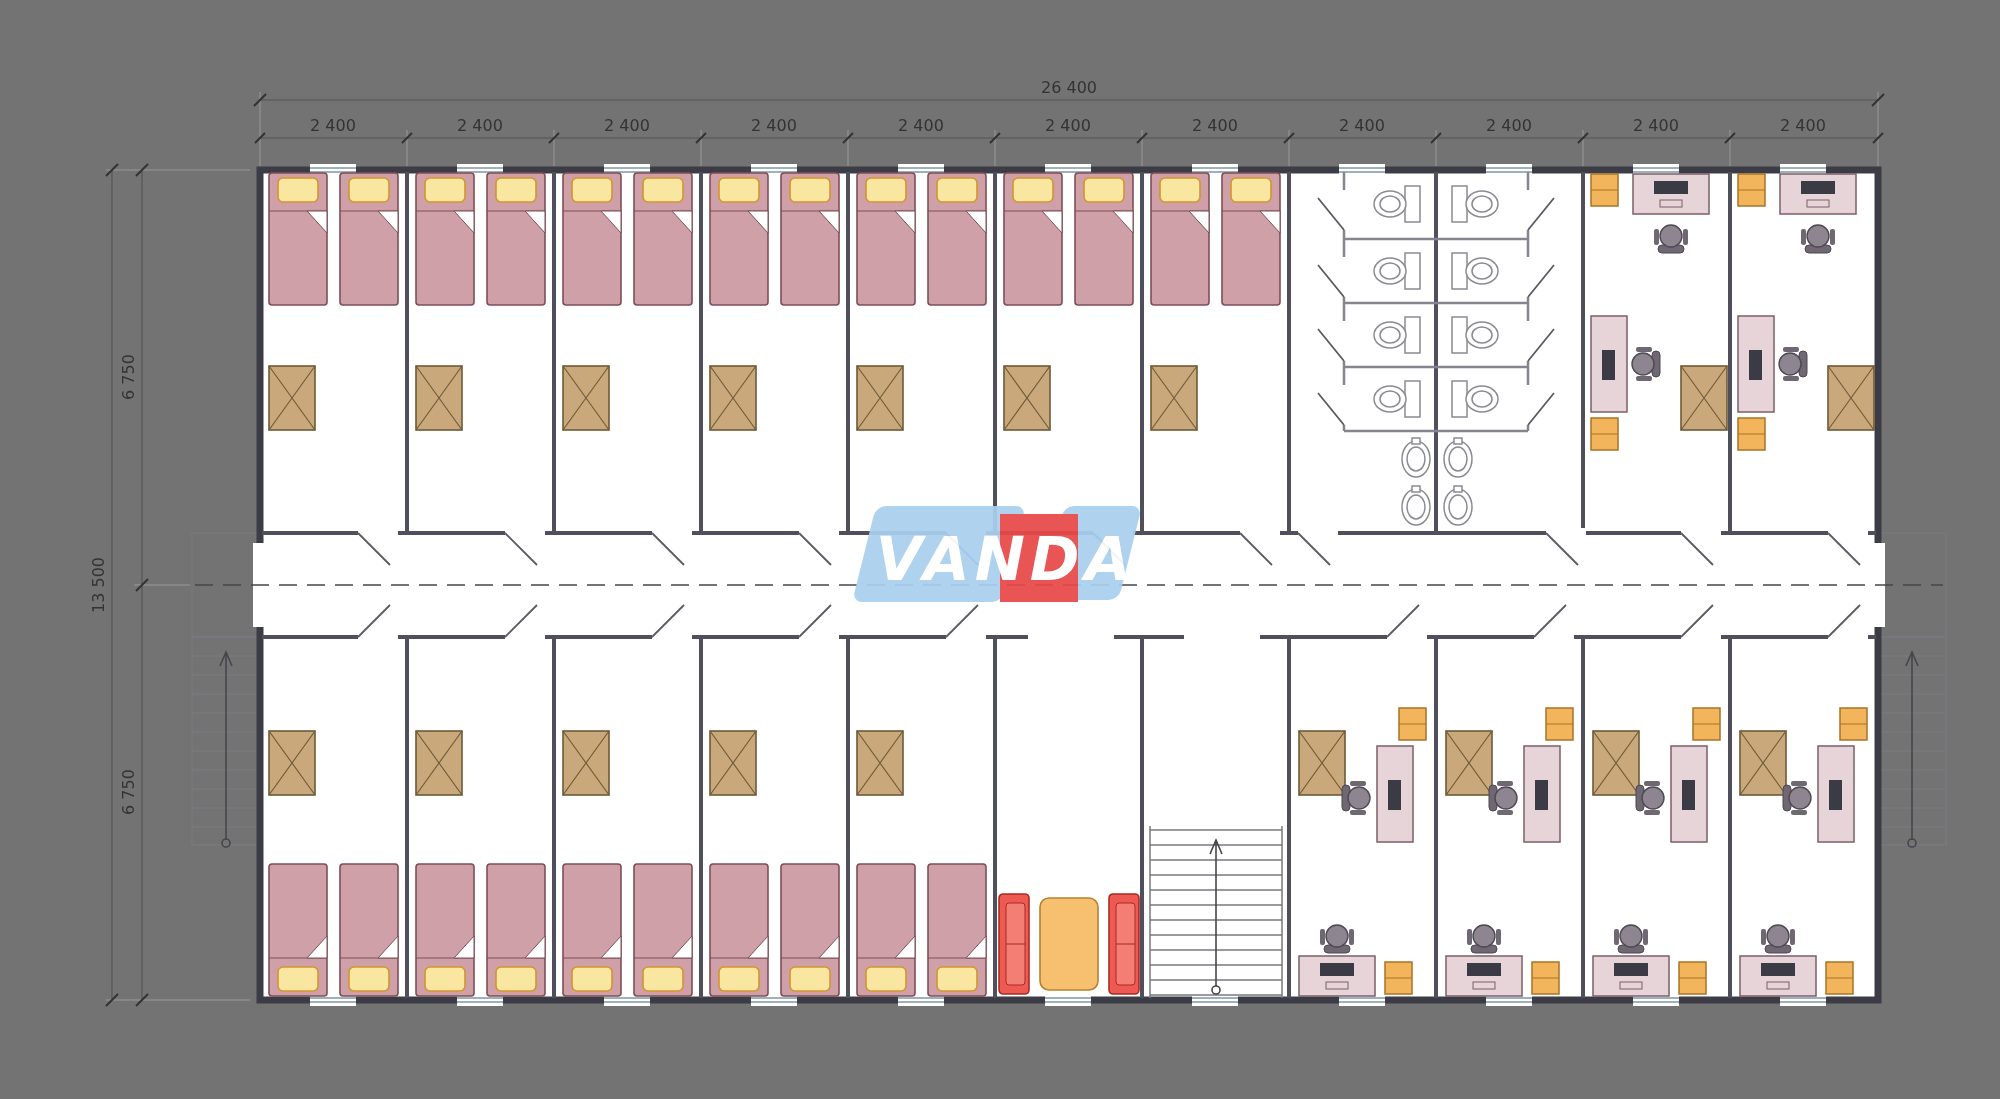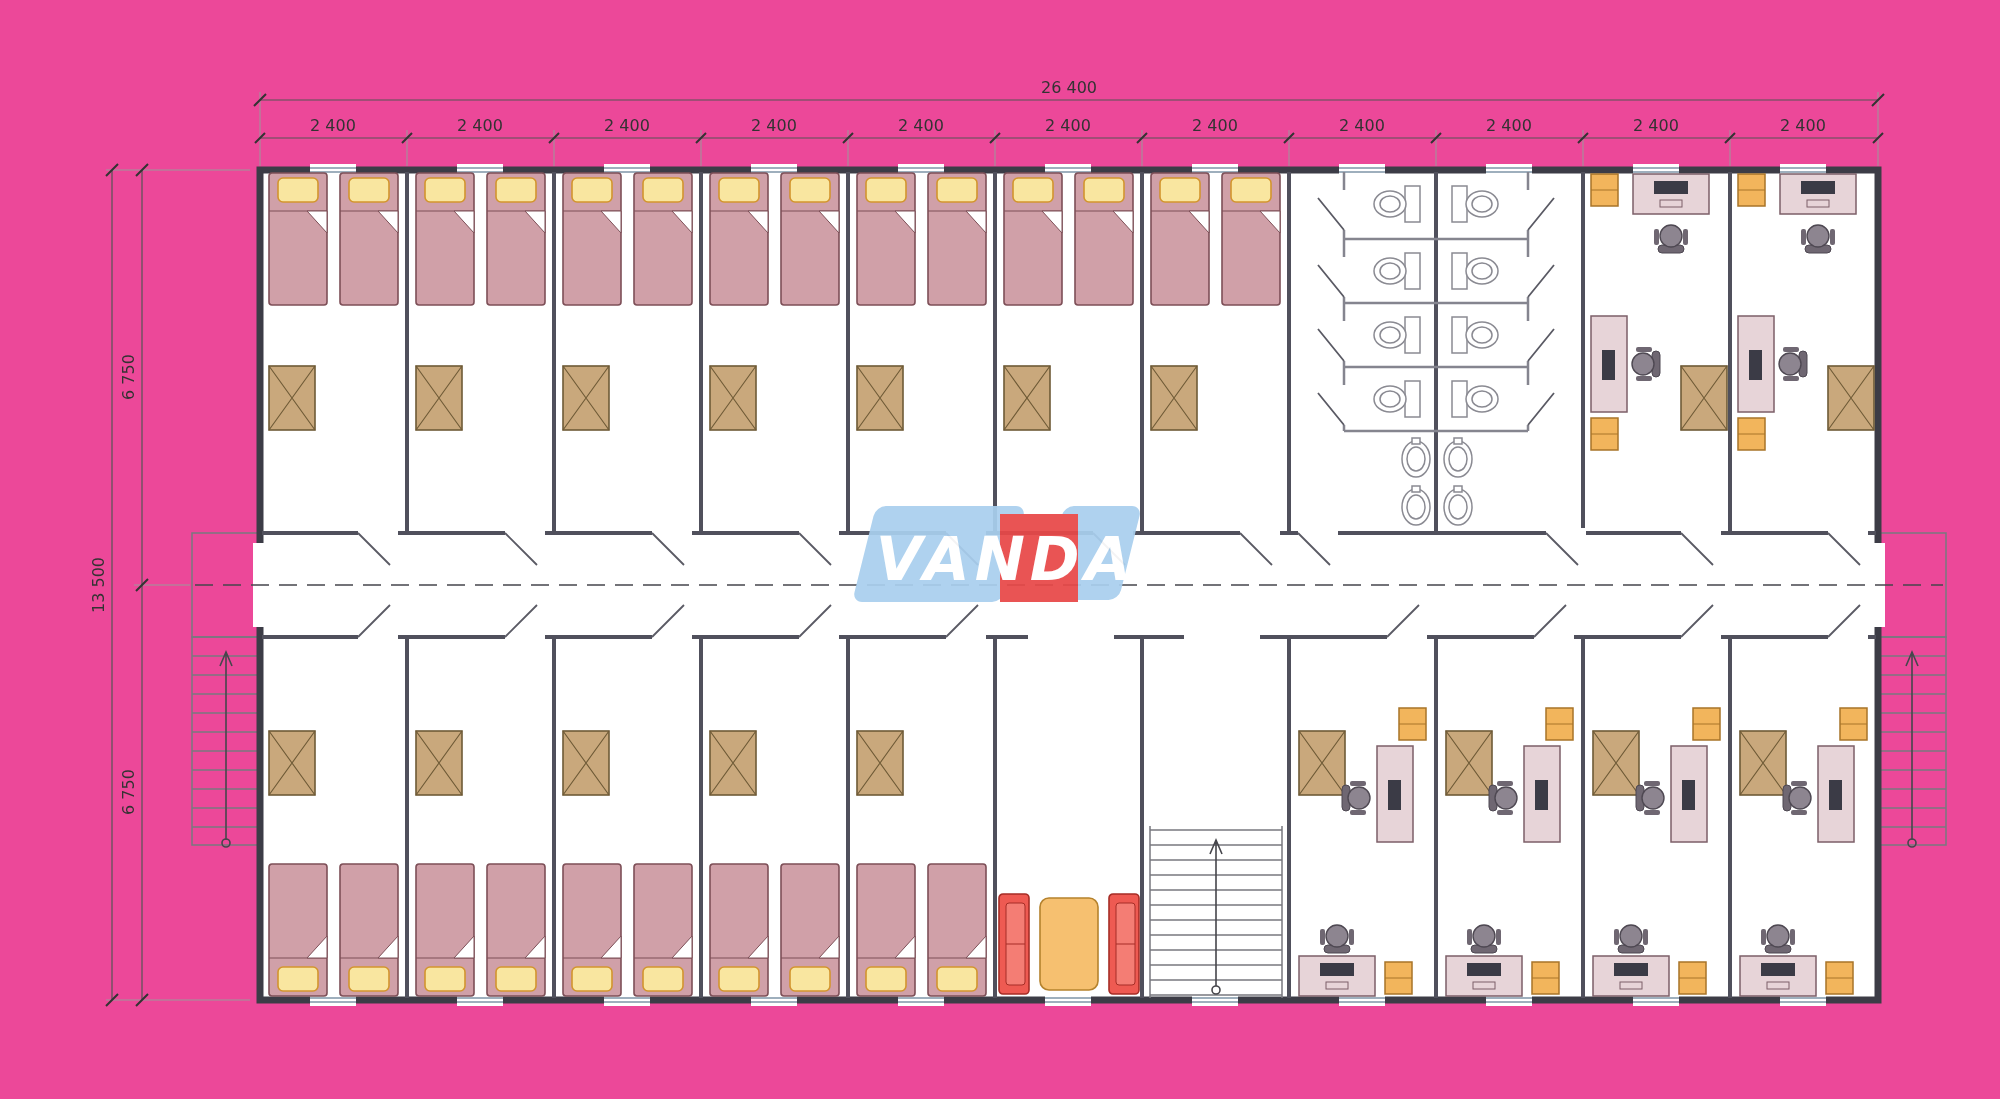--- a/index.html
+++ b/index.html
@@ -1,16 +1,16 @@
 <!DOCTYPE html>
 <html style="--c-wall: #50505c; --c-bed: #d0a0a8; --c-pillow: #f9e6a0; --c-wardrobe: #c9a87c; --c-cabinet: #f2b55c; --c-desk: #e7d4d8; --c-sofa: #ee5a52; --c-table: #f6c070; --c-logo_blue: #a9cfee; --c-logo_red: #e84848;"><head>
 <meta charset="utf-8">
 <style>
   html,body{margin:0;padding:0;background:#fff;}
-  .stage{position:relative;width:2000px;height:1099px;background:#ec4899;font-family:"DejaVu Sans",sans-serif;}
+  .stage{position:relative;width:2000px;height:1099px;background:#737373;font-family:"DejaVu Sans",sans-serif;}
   svg{display:block;}
   
   .wall{stroke:var(--c-wall,#50505c);stroke-width:4;fill:none;}
   .wall-outer{stroke:#3c3c46;stroke-width:7;fill:#ffffff;}
   .wall-light{stroke:#85858f;stroke-width:2.5;fill:none;}
   .gap{fill:#ffffff;stroke:none;}
   .leaf{stroke:#5a5a64;stroke-width:1.8;fill:none;}
   
   .dim{stroke:#555;stroke-width:1.2;fill:none;}
   .dim-ext{stroke:#9a9a9a;stroke-width:1;fill:none;}

